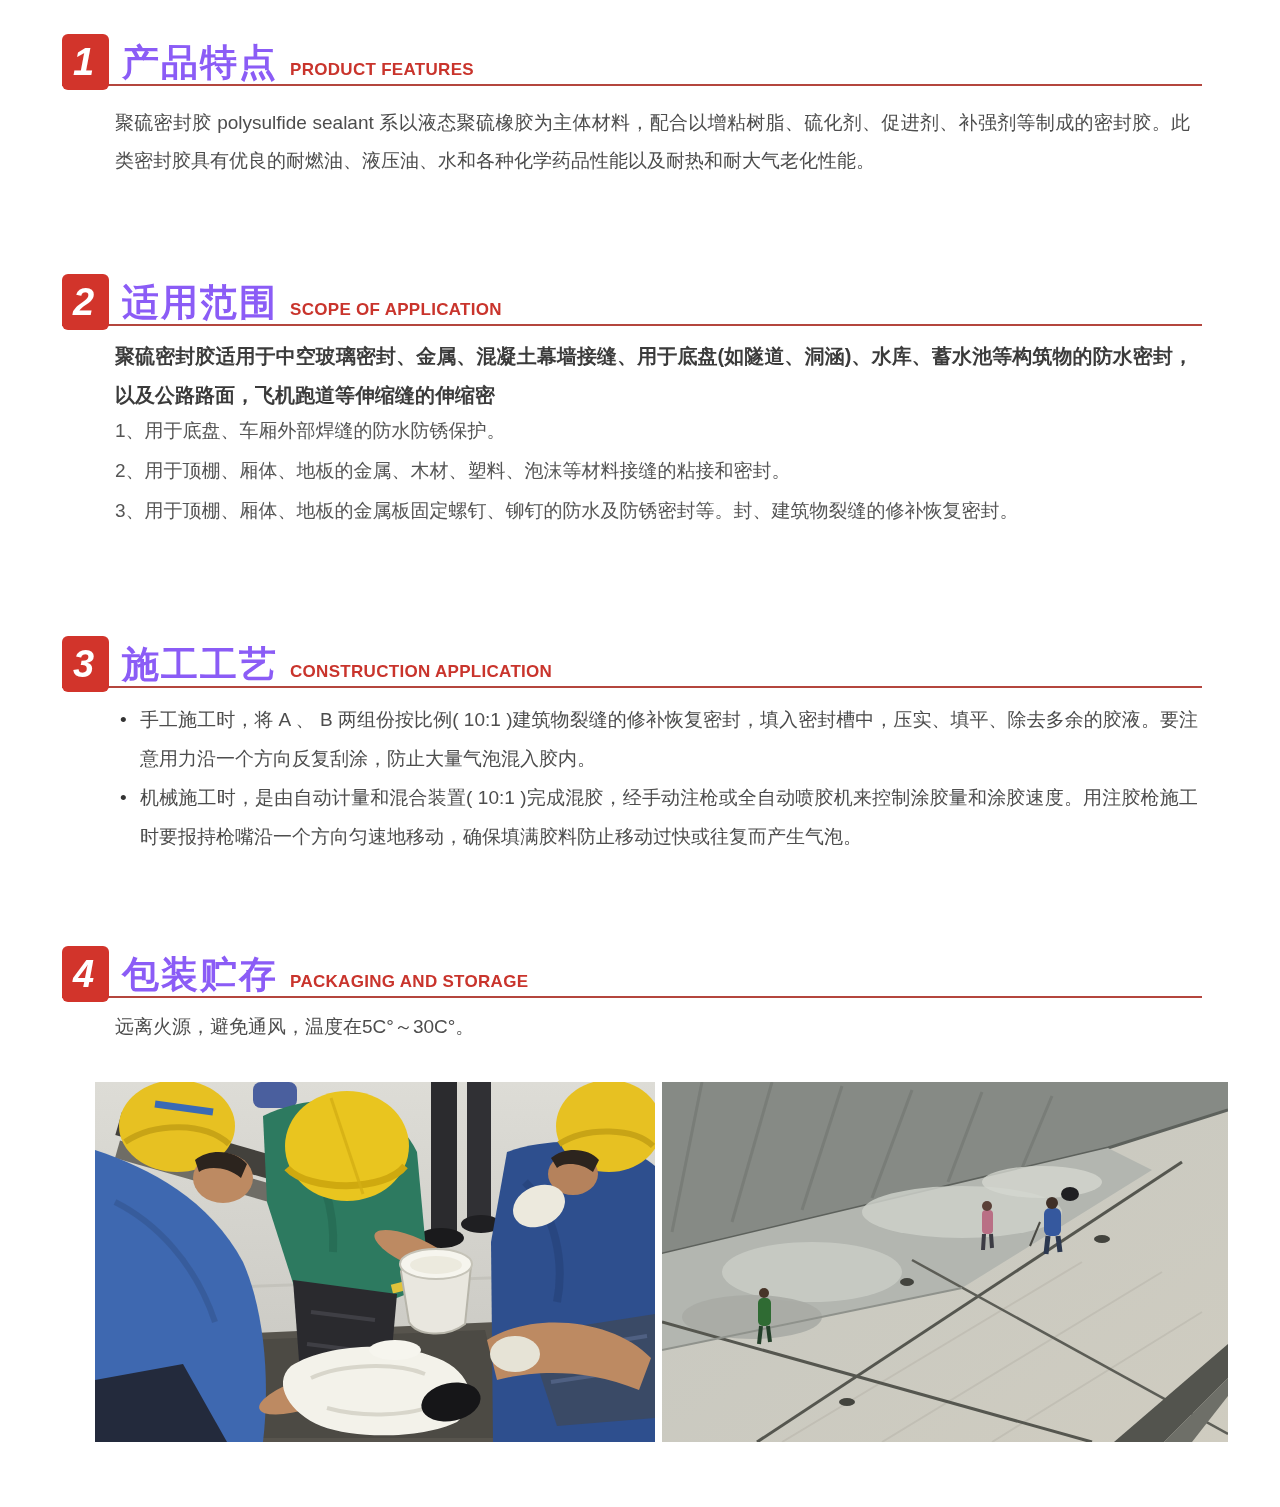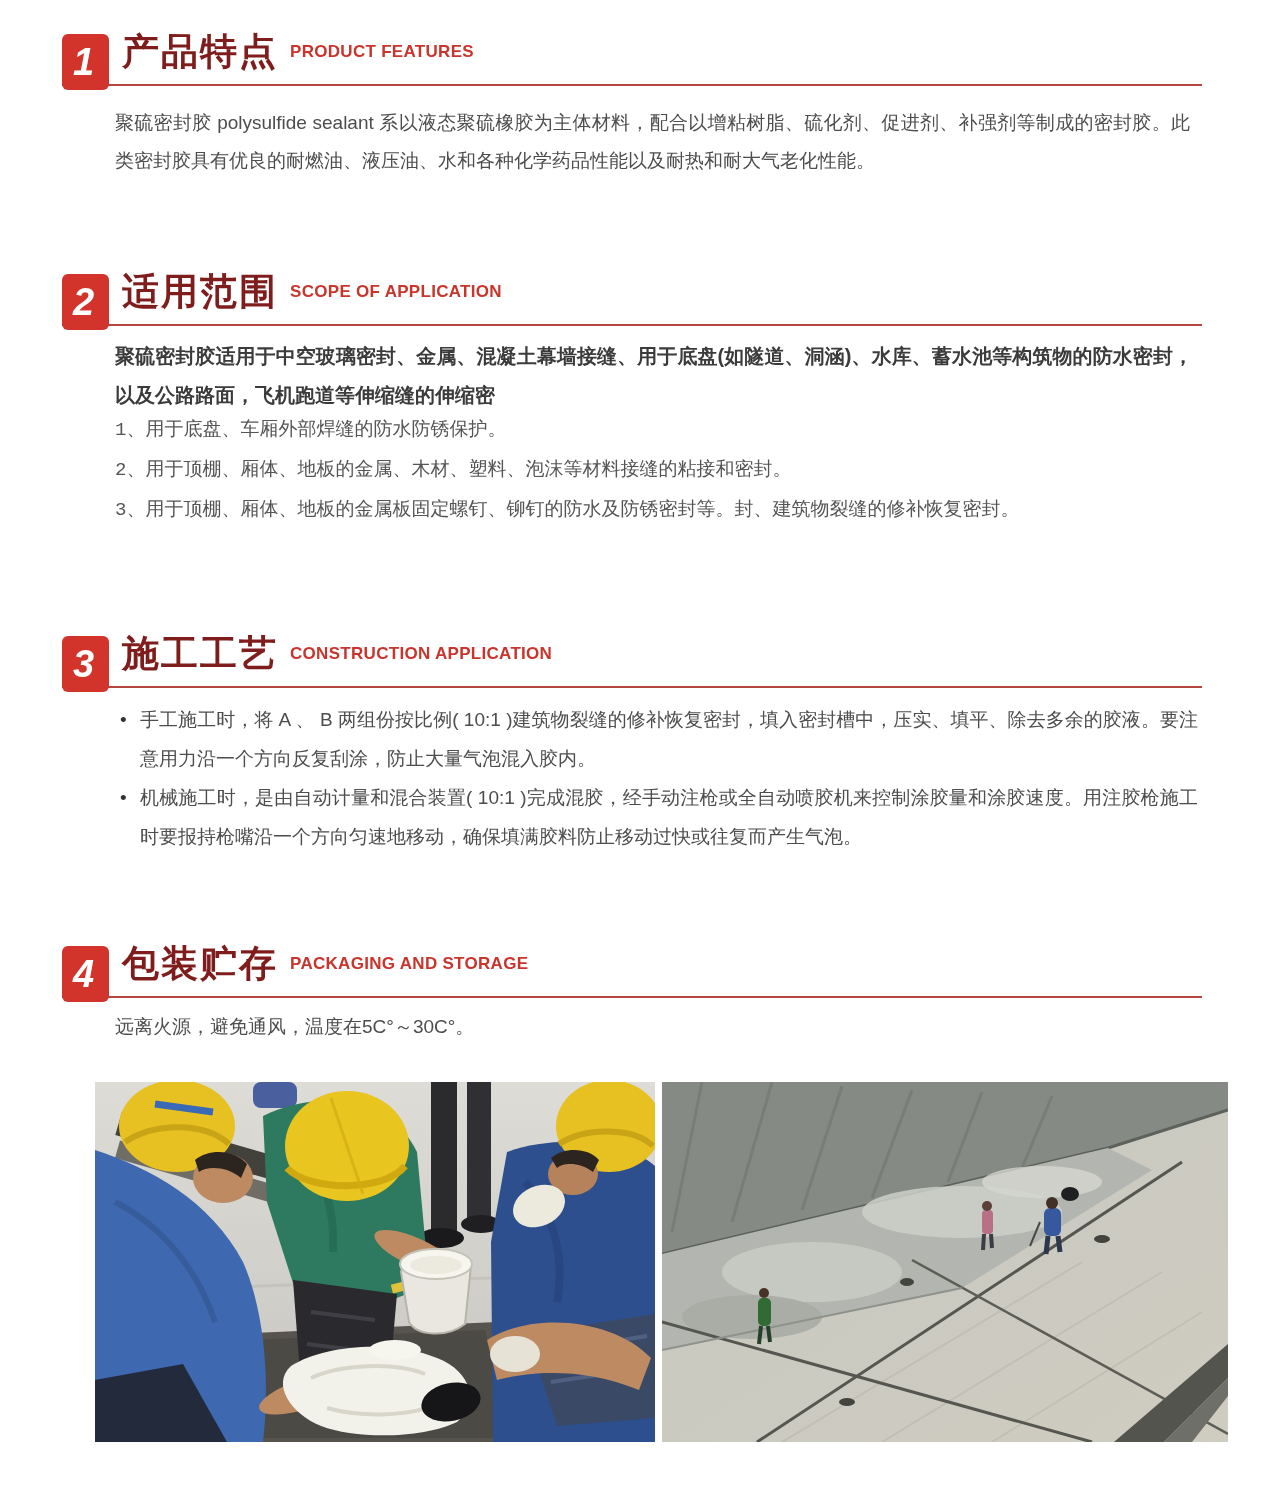--- a/index.html
+++ b/index.html
@@ -39,33 +39,33 @@
     font-weight:bold;
     font-style:italic;
     line-height:1;
     padding-right:4px;
     box-sizing:border-box;
   }
   .title-zh{
     margin-left:60px;
     font-size:37px;
     font-weight:bold;
-    color:#7f1d1d;
+    color:#8b5cf6;
     line-height:1;
     letter-spacing:2px;
-    padding-bottom:14px;
+    padding-bottom:3px;
   }
   .title-en{
     margin-left:12px;
     font-size:17px;
     font-weight:bold;
     color:#c9342c;
     line-height:1;
     letter-spacing:0.3px;
-    padding-bottom:24px;
+    padding-bottom:6px;
     white-space:nowrap;
     text-align:right;
   }
   
   .para{
     position:absolute;
     left:115px;
     width:1075px;
     font-size:19px;
     line-height:38px;
@@ -127,21 +127,21 @@
     <div class="title-en">PRODUCT FEATURES</div>
   </div>
   <div class="para" style="top:104px;">聚硫密封胶 polysulfide sealant 系以液态聚硫橡胶为主体材料，配合以增粘树脂、硫化剂、促进剂、补强剂等制成的密封胶。此类密封胶具有优良的耐燃油、液压油、水和各种化学药品性能以及耐热和耐大气老化性能。</div>
 
   <div class="section-header" style="top:274px;">
     <div class="badge">2</div>
     <div class="title-zh">适用范围</div>
     <div class="title-en">SCOPE OF APPLICATION</div>
   </div>
   <div class="lead" style="top:337px;">聚硫密封胶适用于中空玻璃密封、金属、混凝土幕墙接缝、用于底盘(如隧道、洞涵)、水库、蓄水池等构筑物的防水密封，以及公路路面，飞机跑道等伸缩缝的伸缩密</div>
-  <div class="num-list" style="top:417px;font-family:Liberation Mono, monospace;">
+  <div class="num-list" style="top:417px;">
     <div class="li">1、用于底盘、车厢外部焊缝的防水防锈保护。</div>
     <div class="li">2、用于顶棚、厢体、地板的金属、木材、塑料、泡沫等材料接缝的粘接和密封。</div>
     <div class="li">3、用于顶棚、厢体、地板的金属板固定螺钉、铆钉的防水及防锈密封等。封、建筑物裂缝的修补恢复密封。</div>
   </div>
 
   <div class="section-header" style="top:636px;">
     <div class="badge">3</div>
     <div class="title-zh">施工工艺</div>
     <div class="title-en">CONSTRUCTION APPLICATION</div>
   </div>

